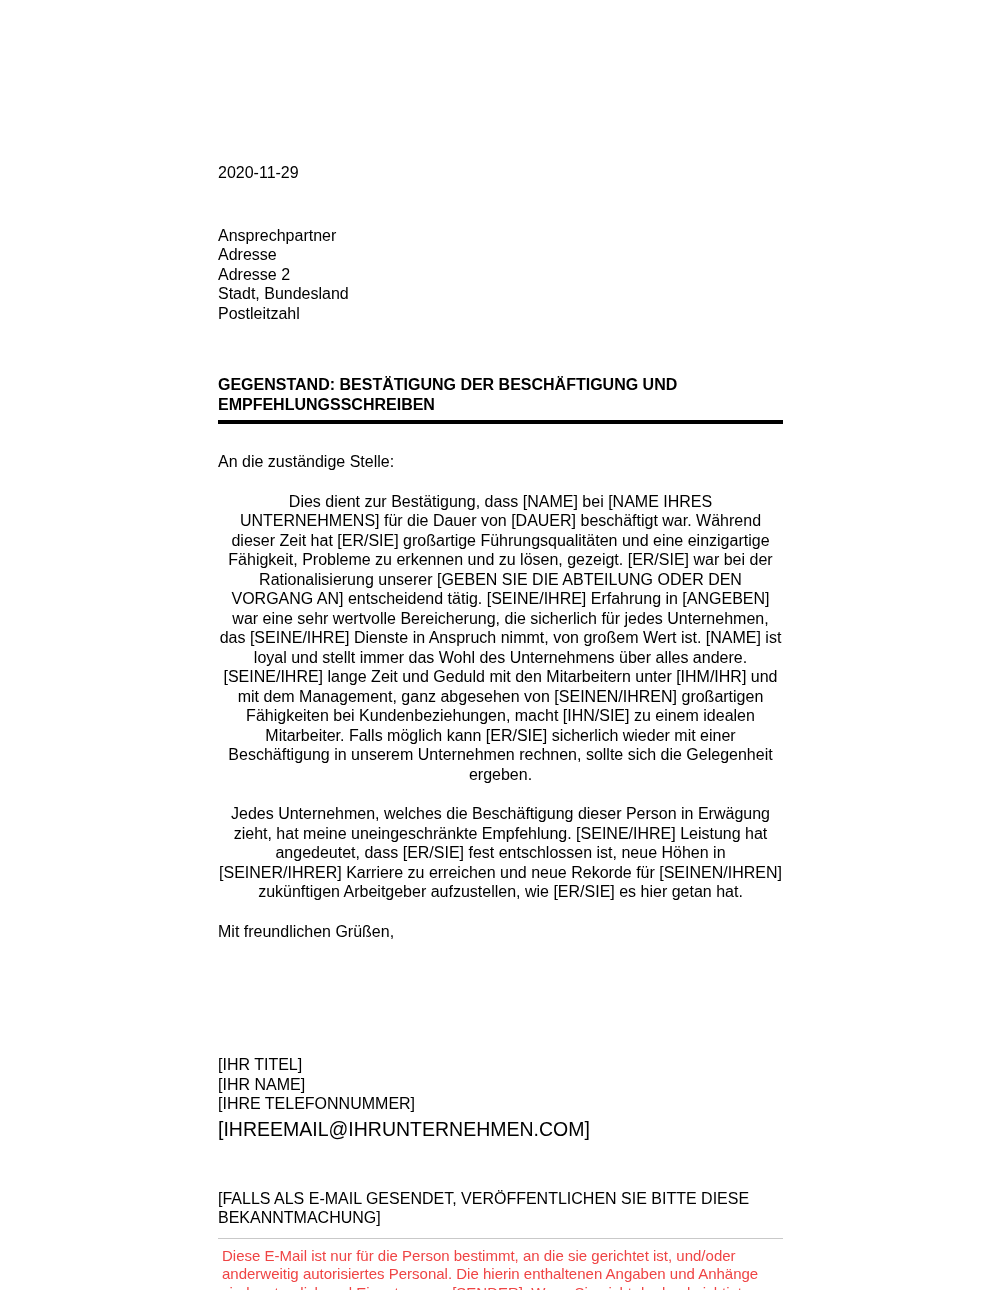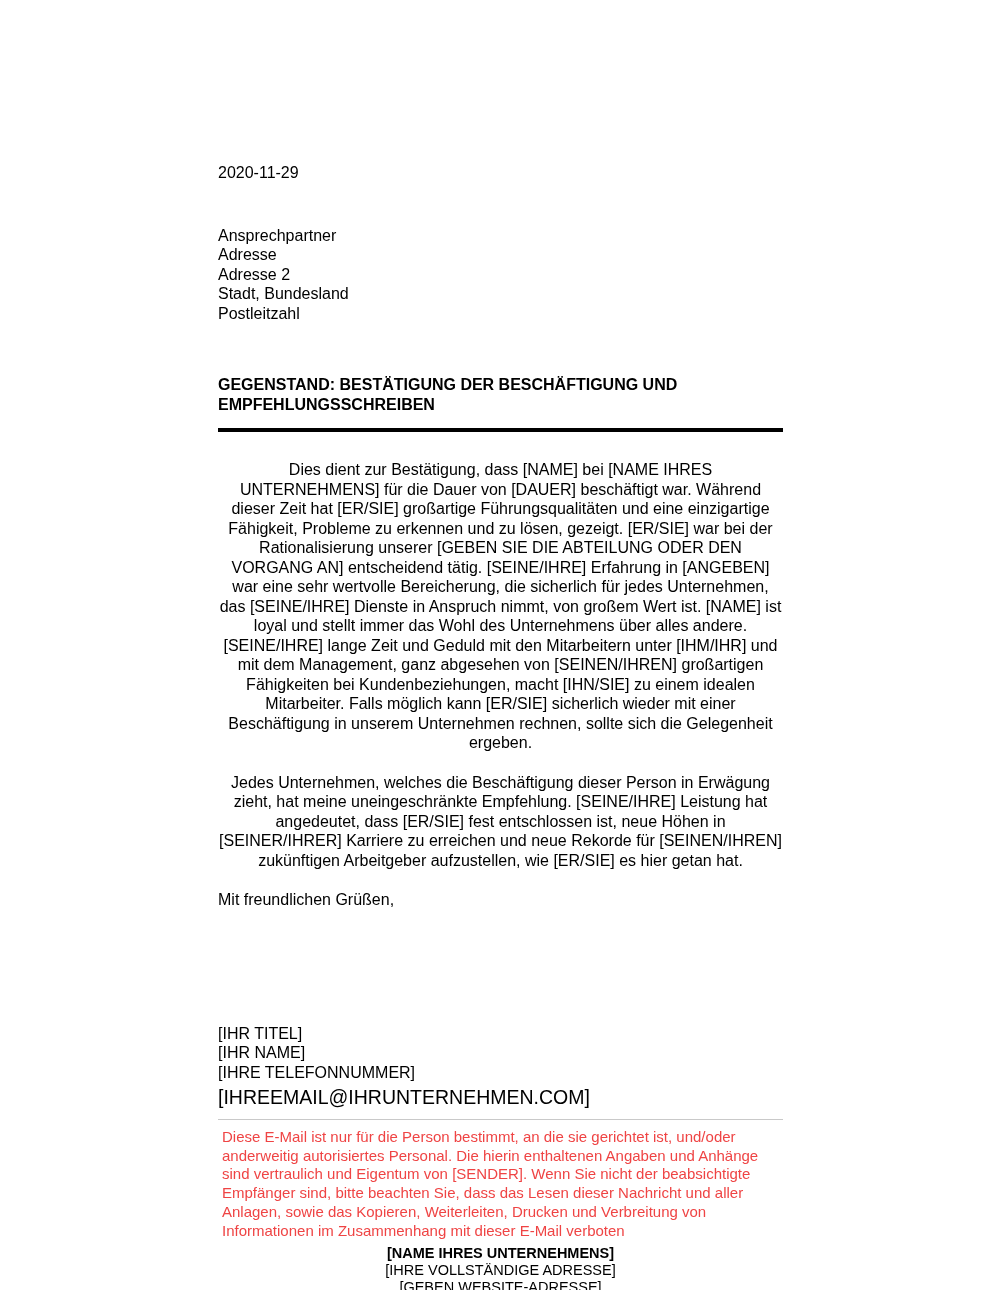--- a/index.html
+++ b/index.html
@@ -12,21 +12,21 @@
     font-family: "Liberation Sans", sans-serif;
     color: #000000;
     padding: 163px 117px 40px 118px;
     font-size: 16px;
     line-height: 19.5px;
   }
   .date { margin-bottom: 43px; }
   .recipient { margin-bottom: 52px; }
   .subject {
     font-weight: bold;
-    padding-bottom: 14px;
+    padding-bottom: 6px;
     border-bottom: 4px solid #000000;
     margin-bottom: 28px;
   }
   .salutation { margin-bottom: 20px; }
   .body-par { margin: 0 0 20px 0; text-align: center; }
   .closing { margin: 0; }
   .signature { margin-top: 114px; }
   .sig-email {
     font-size: 19.5px;
     line-height: 24px;
@@ -62,34 +62,36 @@
   <div class="recipient">
     <div>Ansprechpartner</div>
     <div>Adresse</div>
     <div>Adresse 2</div>
     <div>Stadt, Bundesland</div>
     <div>Postleitzahl</div>
   </div>
 
   <div class="subject">GEGENSTAND: BESTÄTIGUNG DER BESCHÄFTIGUNG UND EMPFEHLUNGSSCHREIBEN</div>
 
+  <div class="salutation">An die zuständige Stelle:</div>
 
   <p class="body-par">Dies dient zur Bestätigung, dass [NAME] bei [NAME IHRES UNTERNEHMENS] für die Dauer von [DAUER] beschäftigt war. Während dieser Zeit hat [ER/SIE] großartige Führungsqualitäten und eine einzigartige Fähigkeit, Probleme zu erkennen und zu lösen, gezeigt. [ER/SIE] war bei der Rationalisierung unserer [GEBEN SIE DIE ABTEILUNG ODER DEN VORGANG AN] entscheidend tätig. [SEINE/IHRE] Erfahrung in [ANGEBEN] war eine sehr wertvolle Bereicherung, die sicherlich für jedes Unternehmen, das [SEINE/IHRE] Dienste in Anspruch nimmt, von großem Wert ist. [NAME] ist loyal und stellt immer das Wohl des Unternehmens über alles andere. [SEINE/IHRE] lange Zeit und Geduld mit den Mitarbeitern unter [IHM/IHR] und mit dem Management, ganz abgesehen von [SEINEN/IHREN] großartigen Fähigkeiten bei Kundenbeziehungen, macht [IHN/SIE] zu einem idealen Mitarbeiter. Falls möglich kann [ER/SIE] sicherlich wieder mit einer Beschäftigung in unserem Unternehmen rechnen, sollte sich die Gelegenheit ergeben.</p>
 
   <p class="body-par">Jedes Unternehmen, welches die Beschäftigung dieser Person in Erwägung zieht, hat meine uneingeschränkte Empfehlung. [SEINE/IHRE] Leistung hat angedeutet, dass [ER/SIE] fest entschlossen ist, neue Höhen in [SEINER/IHRER] Karriere zu erreichen und neue Rekorde für [SEINEN/IHREN] zukünftigen Arbeitgeber aufzustellen, wie [ER/SIE] es hier getan hat.</p>
 
   <div class="closing">Mit freundlichen Grüßen,</div>
 
   <div class="signature">
     <div>[IHR TITEL]</div>
     <div>[IHR NAME]</div>
     <div>[IHRE TELEFONNUMMER]</div>
     <div class="sig-email">[IHREEMAIL@IHRUNTERNEHMEN.COM]</div>
   </div>
 
+  <div class="notice">[FALLS ALS E-MAIL GESENDET, VERÖFFENTLICHEN SIE BITTE DIESE BEKANNTMACHUNG]</div>
 
   <hr class="divider">
 
   <p class="disclaimer">Diese E-Mail ist nur für die Person bestimmt, an die sie gerichtet ist, und/oder anderweitig autorisiertes Personal. Die hierin enthaltenen Angaben und Anhänge sind vertraulich und Eigentum von [SENDER]. Wenn Sie nicht der beabsichtigte Empfänger sind, bitte beachten Sie, dass das Lesen dieser Nachricht und aller Anlagen, sowie das Kopieren, Weiterleiten, Drucken und Verbreitung von Informationen im Zusammenhang mit dieser E-Mail verboten</p>
 
   <div class="footer">
     <div class="footer-company">[NAME IHRES UNTERNEHMENS]</div>
     <div>[IHRE VOLLSTÄNDIGE ADRESSE]</div>
     <div>[GEBEN WEBSITE-ADRESSE]</div>
   </div>

